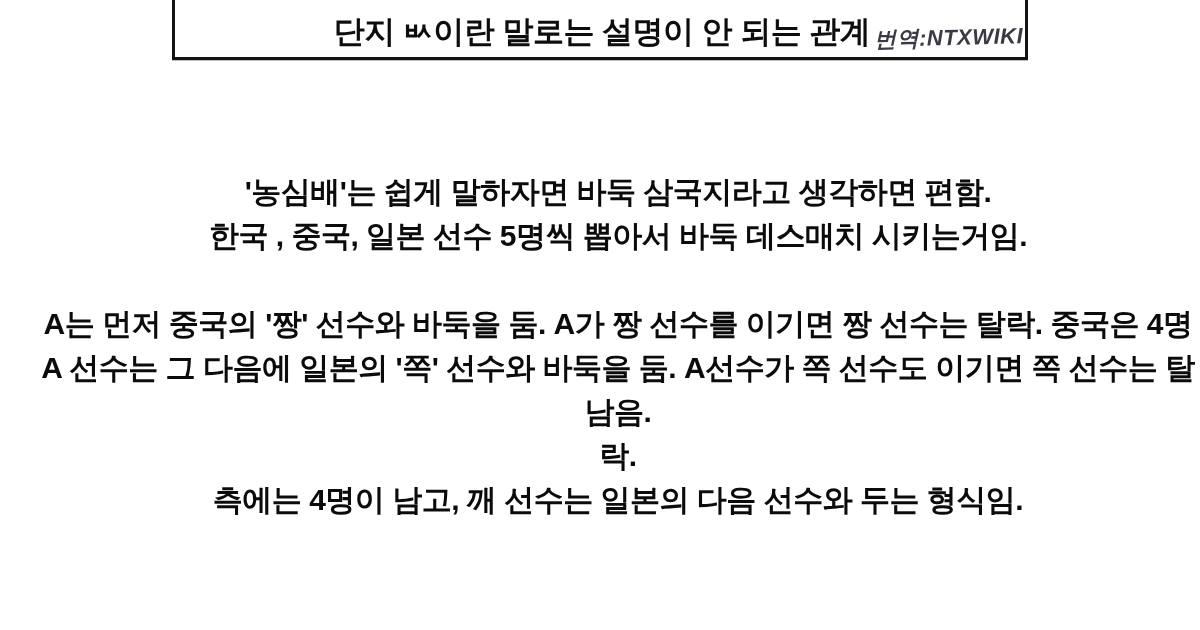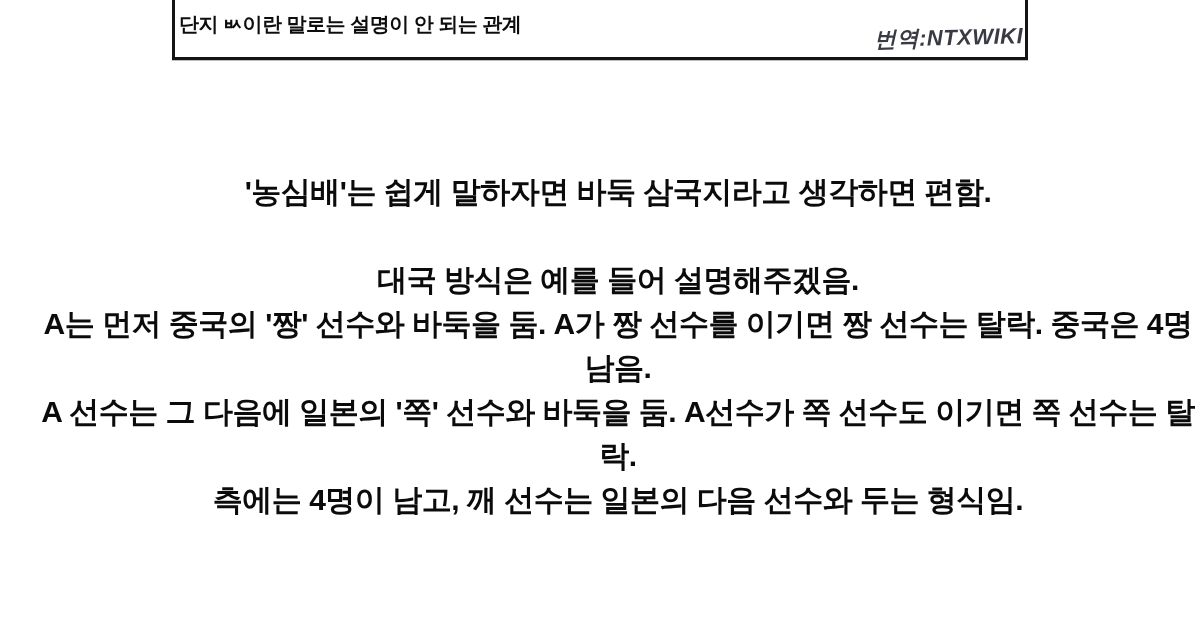--- a/index.html
+++ b/index.html
@@ -25,21 +25,22 @@
     height: 72px;
     background: #ffffff;
     border: 3px solid #141414;
     box-shadow: 0 1px 0 rgba(0,0,0,0.25);
   }
   .title-text {
     position: absolute;
     left: 4px;
     right: 0;
     top: 26px;
-    font-size: 20px;
+    text-align: center;
+    font-size: 31px;
     font-weight: 700;
     letter-spacing: -0.5px;
     color: #0d0d0d;
     white-space: nowrap;
   }
   .credit-text {
     position: absolute;
     right: 2px;
     top: 42px;
     font-size: 22px;
@@ -75,22 +76,22 @@
 
 <div class="canvas">
 
   <div class="title-box">
     <div class="title-text">단지 ㅄ이란 말로는 설명이 안 되는 관계</div>
     <div class="credit-text">번역:NTXWIKI</div>
   </div>
 
   <div class="body-text">
     <div class="body-line">'농심배'는 쉽게 말하자면 바둑 삼국지라고 생각하면 편함.</div>
+    <div class="body-line">한국 , 중국, 일본 선수 5명씩 뽑아서 바둑 데스매치 시키는거임.</div>
     <div class="body-line"></div>
-    <div class="body-line">대국 방식은 예를 들어 설명해주겠음.</div>
     <div class="body-line">A는 먼저 중국의 '짱' 선수와 바둑을 둠. A가 짱 선수를 이기면 짱 선수는 탈락. 중국은 4명</div>
+    <div class="body-line">A 선수는 그 다음에 일본의 '쪽' 선수와 바둑을 둠. A선수가 쪽 선수도 이기면 쪽 선수는 탈</div>
     <div class="body-line">남음.</div>
-    <div class="body-line">A 선수는 그 다음에 일본의 '쪽' 선수와 바둑을 둠. A선수가 쪽 선수도 이기면 쪽 선수는 탈</div>
     <div class="body-line">락.</div>
     <div class="body-line">측에는 4명이 남고, 깨 선수는 일본의 다음 선수와 두는 형식임.</div>
   </div>
 
 </div>
 
 </body></html>

